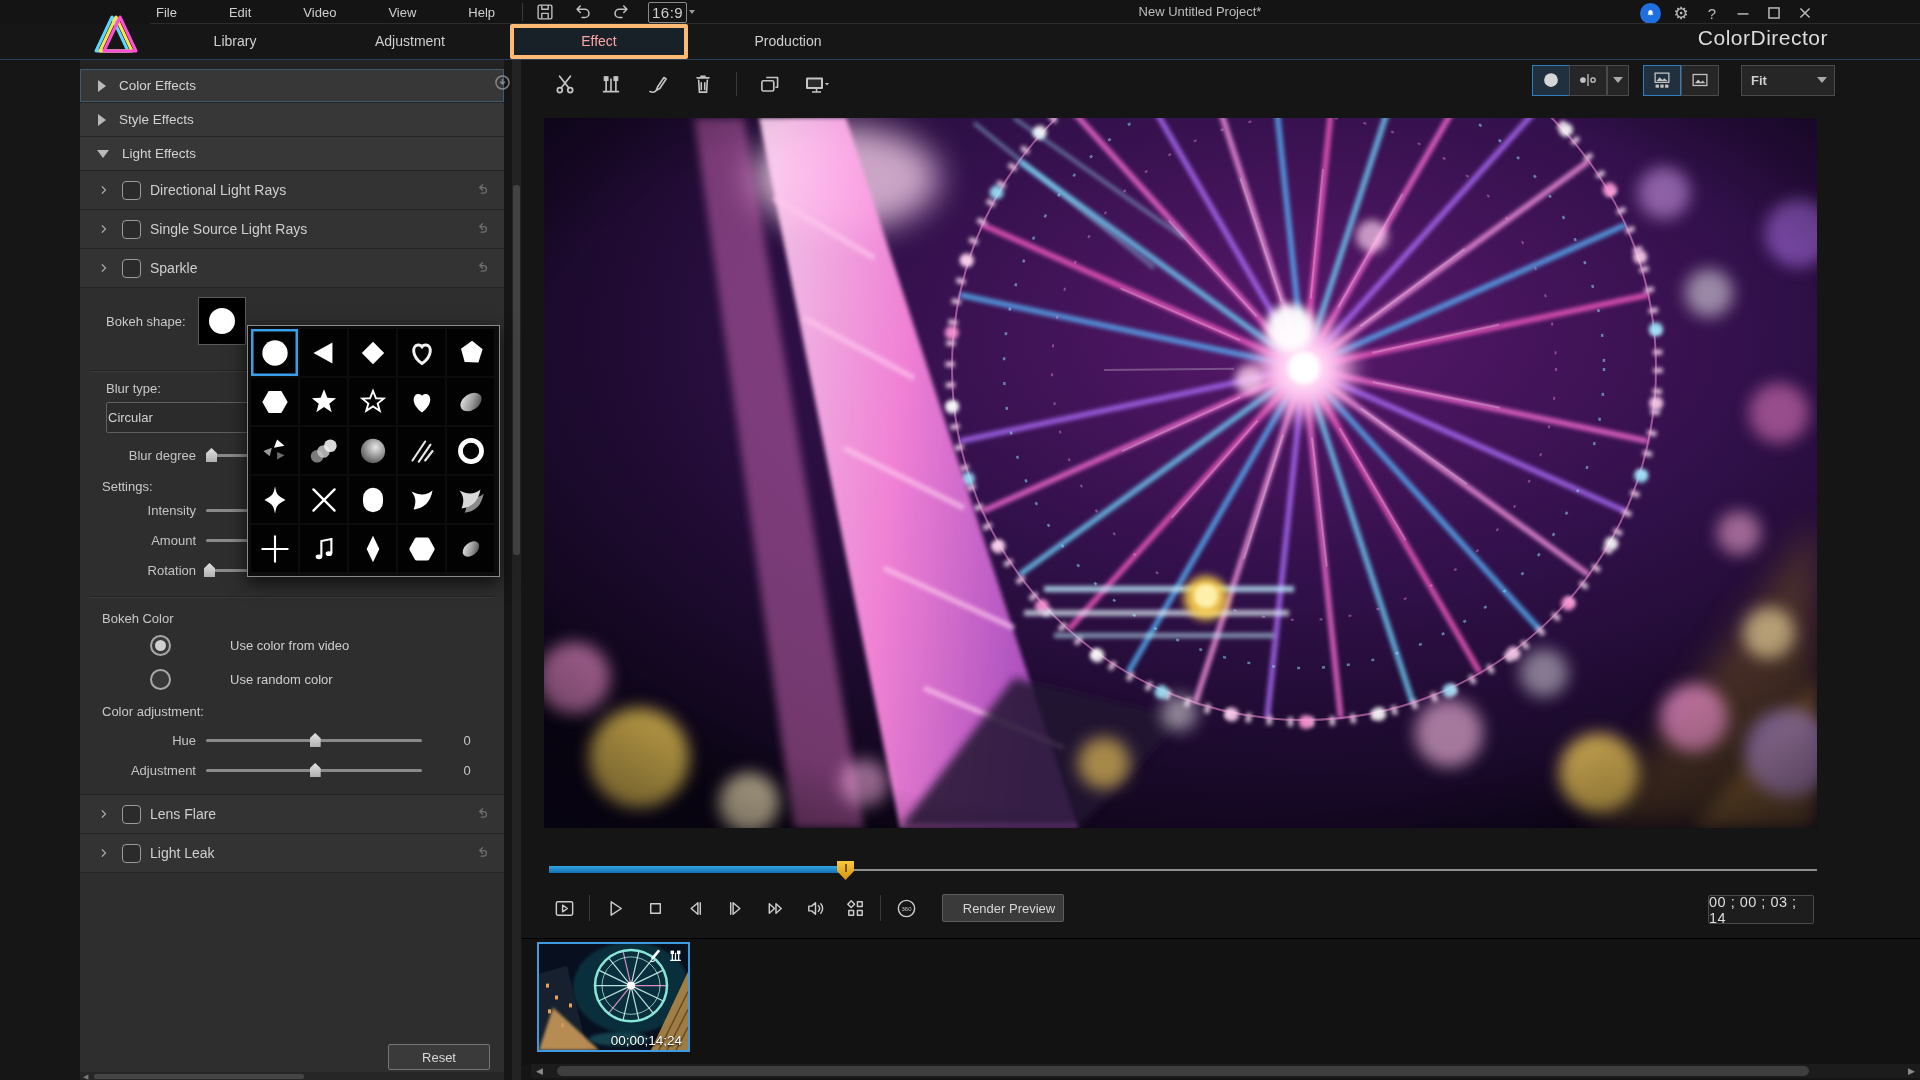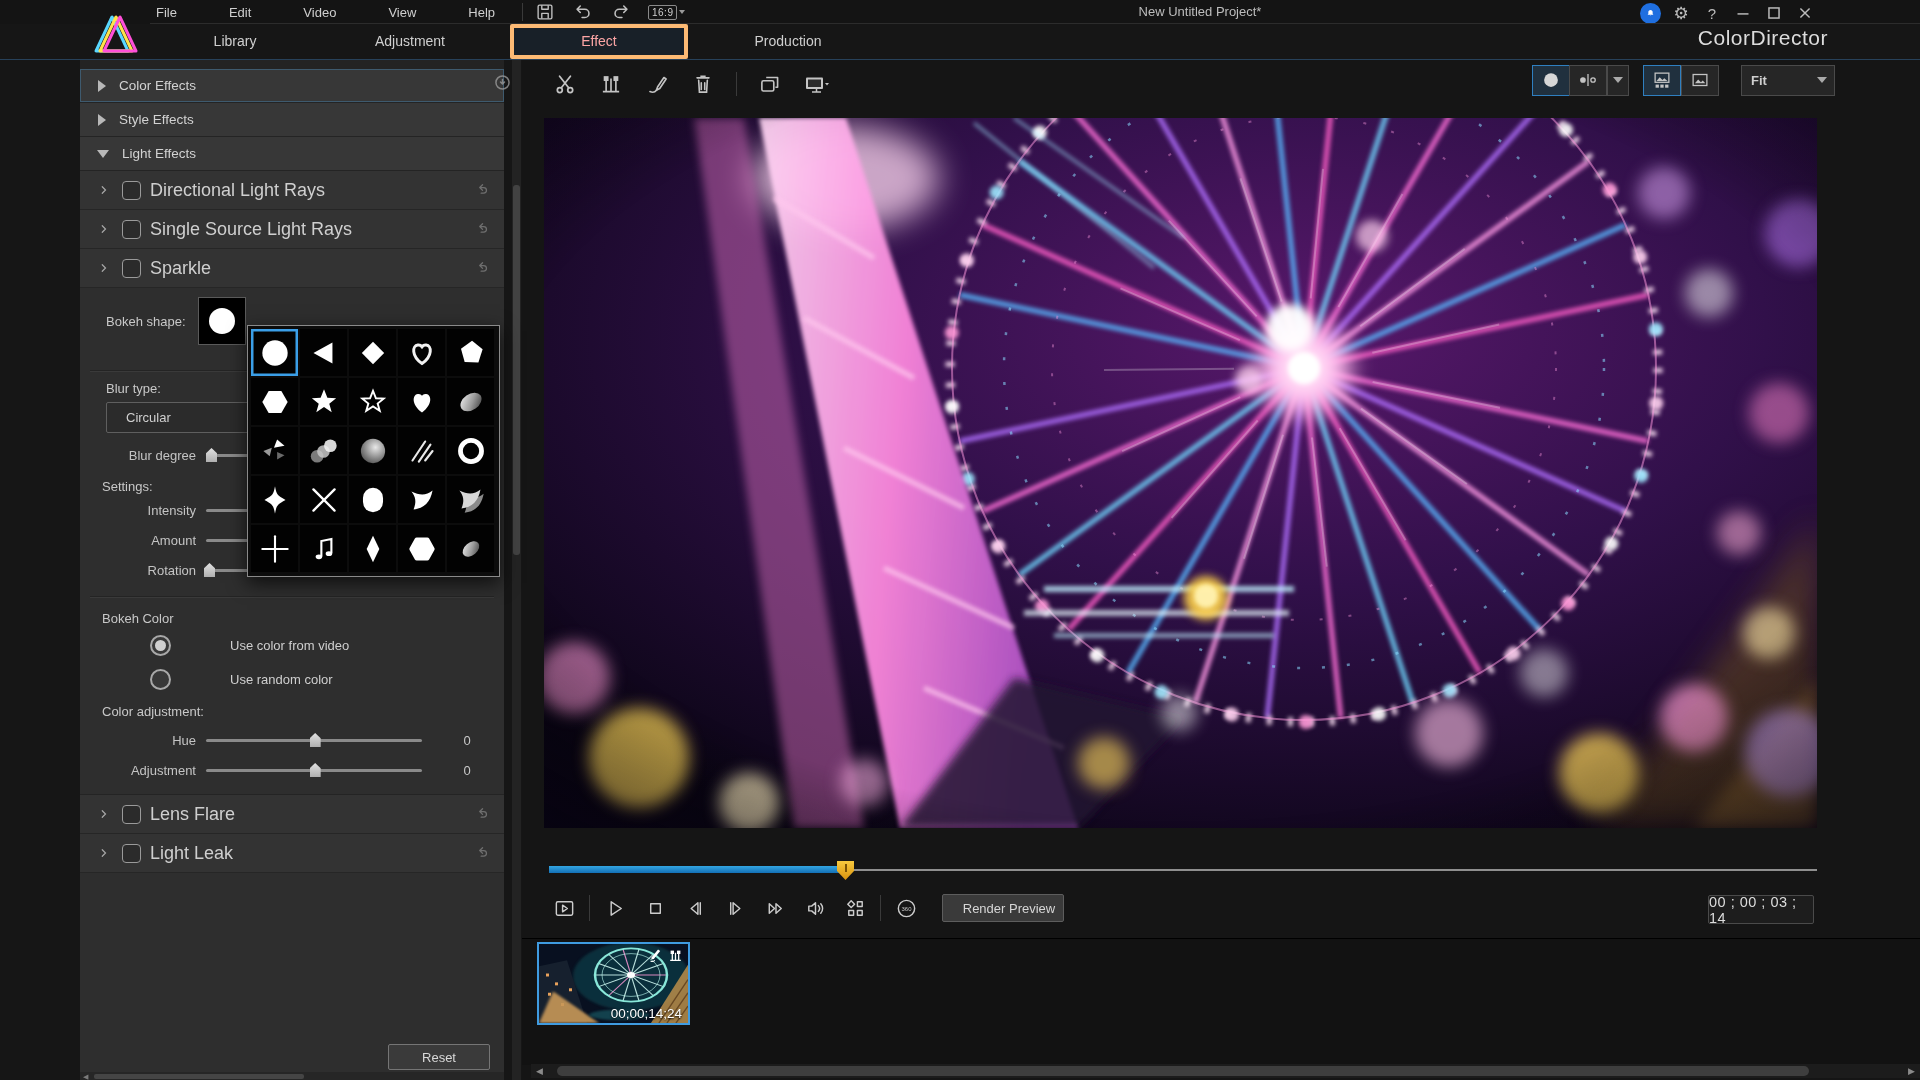--- a/index.html
+++ b/index.html
@@ -8,21 +8,21 @@
   .app{position:absolute;inset:0;background:#161616;}
   
   .titlebar{position:absolute;left:0;top:0;width:1920px;height:24px;background:#141414;}
   .menus{position:absolute;left:150px;top:0;height:24px;display:flex;gap:40px;align-items:center;}
   .menu-item{color:#cfcfcf;font-size:13px;padding:0 6px;cursor:default;}
   .tb-sep{position:absolute;left:522px;top:3px;width:1px;height:18px;background:#3a3a3a;}
   .tb-icons{position:absolute;left:534px;top:0;height:24px;display:flex;gap:16px;align-items:center;}
   .tb-icons .icon{width:22px;height:22px;display:flex;align-items:center;justify-content:center;}
   .icon svg{width:100%;height:100%;}
   .aspect-badge{display:flex;align-items:center;gap:2px;}
-  .aspect-box{border:1px solid #8a8a8a;border-radius:2px;font-size:10px;color:#cfcfcf;padding:1px 3px;letter-spacing:.5px;}
+  .aspect-box{border:1px solid #8a8a8a;border-radius:2px;font-size:15px;color:#cfcfcf;padding:1px 3px;letter-spacing:.5px;}
   .aspect-caret{width:0;height:0;border-left:3px solid transparent;border-right:3px solid transparent;border-top:4px solid #9a9a9a;}
   .project-title{position:absolute;left:1050px;top:0;width:300px;height:24px;line-height:24px;text-align:center;color:#bdbdbd;font-size:13px;}
   .win-controls{position:absolute;left:1640px;top:0;height:26px;display:flex;gap:9px;align-items:center;}
   .win-controls .icon{width:22px;height:22px;display:flex;align-items:center;justify-content:center;color:#bbb;}
   .bell{width:21px;height:21px;border-radius:50%;background:#1f6fe0;display:flex;align-items:center;justify-content:center;}
   .gear-glyph{font-size:17px;color:#b5b5b5;line-height:1;}
   .help-glyph{font-size:15px;color:#b5b5b5;line-height:1;}
   .titlebar-line{position:absolute;left:150px;top:23px;right:0;height:1px;background:#2c2c2c;}
   
   .tabbar{position:absolute;left:0;top:24px;width:1920px;height:35px;background:#161616;display:flex;align-items:center;}
@@ -39,33 +39,33 @@
   .section-header{height:33px;background:#373737;border-bottom:1px solid #242424;display:flex;align-items:center;position:relative;}
   .section-header.first{box-shadow:inset 0 0 0 1px #3e5a6e;}
   .tri-right{width:0;height:0;border-top:6px solid transparent;border-bottom:6px solid transparent;border-left:8px solid #b8b8b8;margin-left:18px;}
   .tri-down{width:0;height:0;border-left:6px solid transparent;border-right:6px solid transparent;border-top:8px solid #b8b8b8;margin-left:17px;}
   .section-label{margin-left:13px;color:#d2d2d2;font-size:13.5px;}
   .effect-row{height:38px;background:#333333;border-bottom:1px solid #262626;display:flex;align-items:center;position:relative;}
   .chev{margin-left:18px;width:12px;height:12px;flex:0 0 12px;}
   .checkbox{margin-left:12px;width:17px;height:17px;border:1.5px solid #9a9a9a;border-radius:4px;background:#2b2b2b;position:relative;flex:0 0 17px;}
   .checkbox svg{position:absolute;inset:0;display:none;}
   .effect-row.checked .checkbox svg{display:block;}
-  .effect-label{margin-left:9px;color:#cfcfcf;font-size:18px;}
+  .effect-label{margin-left:9px;color:#cfcfcf;font-size:14px;}
   .reset-icon{position:absolute;right:14px;top:50%;transform:translateY(-50%);width:17px;height:17px;opacity:.38;}
   .effect-row.checked .reset-icon{opacity:.85;}
   
   .bokeh-body{background:#2e2e2e;border-bottom:1px solid #242424;padding-bottom:10px;}
   .shape-row{position:relative;height:82px;}
   .shape-label{position:absolute;left:26px;top:26px;color:#c8c8c8;}
   .shape-swatch{position:absolute;left:118px;top:9px;width:46px;height:46px;background:#000;border:1px solid #5a5a5a;display:flex;align-items:center;justify-content:center;}
   .shape-swatch .dot{width:26px;height:26px;border-radius:50%;background:#fff;}
   .pdivider{height:1px;margin:0 10px;background:#242424;border-bottom:1px solid #3a3a3a;}
   .blur-type-label{margin:9px 0 6px 26px;color:#c8c8c8;}
   .dropdown{margin-left:26px;width:206px;height:29px;background:#2b2b2b;border:1px solid #5f5f5f;border-radius:2px;display:flex;align-items:center;position:relative;}
-  .dropdown .dd-text{margin-left:19px;color:#d0d0d0;}
+  .dropdown .dd-text{margin-left:1px;color:#d0d0d0;}
   .dropdown .dd-caret{position:absolute;right:8px;width:0;height:0;border-left:4px solid transparent;border-right:4px solid transparent;border-top:5px solid #aaa;}
   .srow{display:flex;align-items:center;height:27px;margin-top:3px;}
   .slabel{width:116px;text-align:right;padding-right:10px;color:#c4c4c4;flex:0 0 116px;}
   .strack{position:relative;width:216px;height:3px;background:#8a8a8a;border-radius:2px;flex:0 0 216px;}
   .shandle{position:absolute;top:-6px;width:11px;height:14px;background:linear-gradient(#e2e2e2,#b0b0b0);clip-path:polygon(50% 0,100% 38%,100% 100%,0 100%,0 38%);}
   .sval{margin-left:30px;width:30px;text-align:center;color:#c8c8c8;}
   .settings-label,.subheading{margin:10px 0 2px 22px;color:#c8c8c8;}
   .radio-row{display:flex;align-items:center;height:34px;margin-left:70px;gap:48px;}
   .radio{width:17px;height:17px;border-radius:50%;border:2px solid #a8a8a8;background:#383838;position:relative;flex:0 0 17px;}
   .radio.sel::after{content:"";position:absolute;inset:3px;border-radius:50%;background:#cfcfcf;}
@@ -106,21 +106,21 @@
   .playhead::after{content:"";position:absolute;left:7.5px;top:3px;width:2px;height:8px;background:#7a5205;}
   
   .transport{position:absolute;left:22px;top:828px;height:40px;display:flex;align-items:center;}
   .tbtn{width:40px;height:34px;display:flex;align-items:center;justify-content:center;}
   .tbtn svg{width:23px;height:23px;}
   .tsep{width:1px;height:26px;background:#3a3a3a;margin:0 5px;}
   .render-btn{margin-left:16px;width:108px;height:26px;background:#3a3a3a;border:1px solid #5d5d5d;border-radius:2px;color:#d6d6d6;display:flex;align-items:center;justify-content:center;font-size:13px;padding-left:12px;}
   .timecode-box{position:absolute;left:1186px;top:835px;width:104px;height:27px;border:1px solid #4a4a4a;border-radius:2px;background:#1d1d1d;display:flex;align-items:center;justify-content:center;color:#dcdcdc;font-size:14.5px;letter-spacing:.5px;}
   
   .clip-track{position:absolute;left:0;top:878px;right:0;height:126px;background:#121212;border-top:1px solid #000;}
-  .clip-thumb{position:absolute;left:15px;top:3px;width:153px;height:83px;border:2px solid #3f9be0;background:#ec4899;box-sizing:border-box;}
+  .clip-thumb{position:absolute;left:15px;top:3px;width:153px;height:110px;border:2px solid #3f9be0;background:#ec4899;box-sizing:border-box;}
   .clip-thumb svg.art{position:absolute;inset:0;width:100%;height:100%;}
   .thumb-tc{position:absolute;right:6px;bottom:2px;color:#fff;font-size:13.5px;text-shadow:0 1px 2px #000;}
   .thumb-icons{position:absolute;right:4px;top:3px;display:flex;gap:4px;}
   .thumb-icons .icon{width:17px;height:17px;}
   
   .hscroll{position:absolute;left:9px;right:0;top:1004px;height:14px;background:#1c1c1c;}
   .hscroll .arrow{position:absolute;top:3px;color:#8a8a8a;font-size:9px;line-height:9px;}
   .hscroll .arrow.left{left:5px;}
   .hscroll .arrow.right{right:5px;}
   .hscroll .thumb{position:absolute;left:26px;top:2px;width:1252px;height:10px;background:#3e3e3e;border-radius:5px;}

